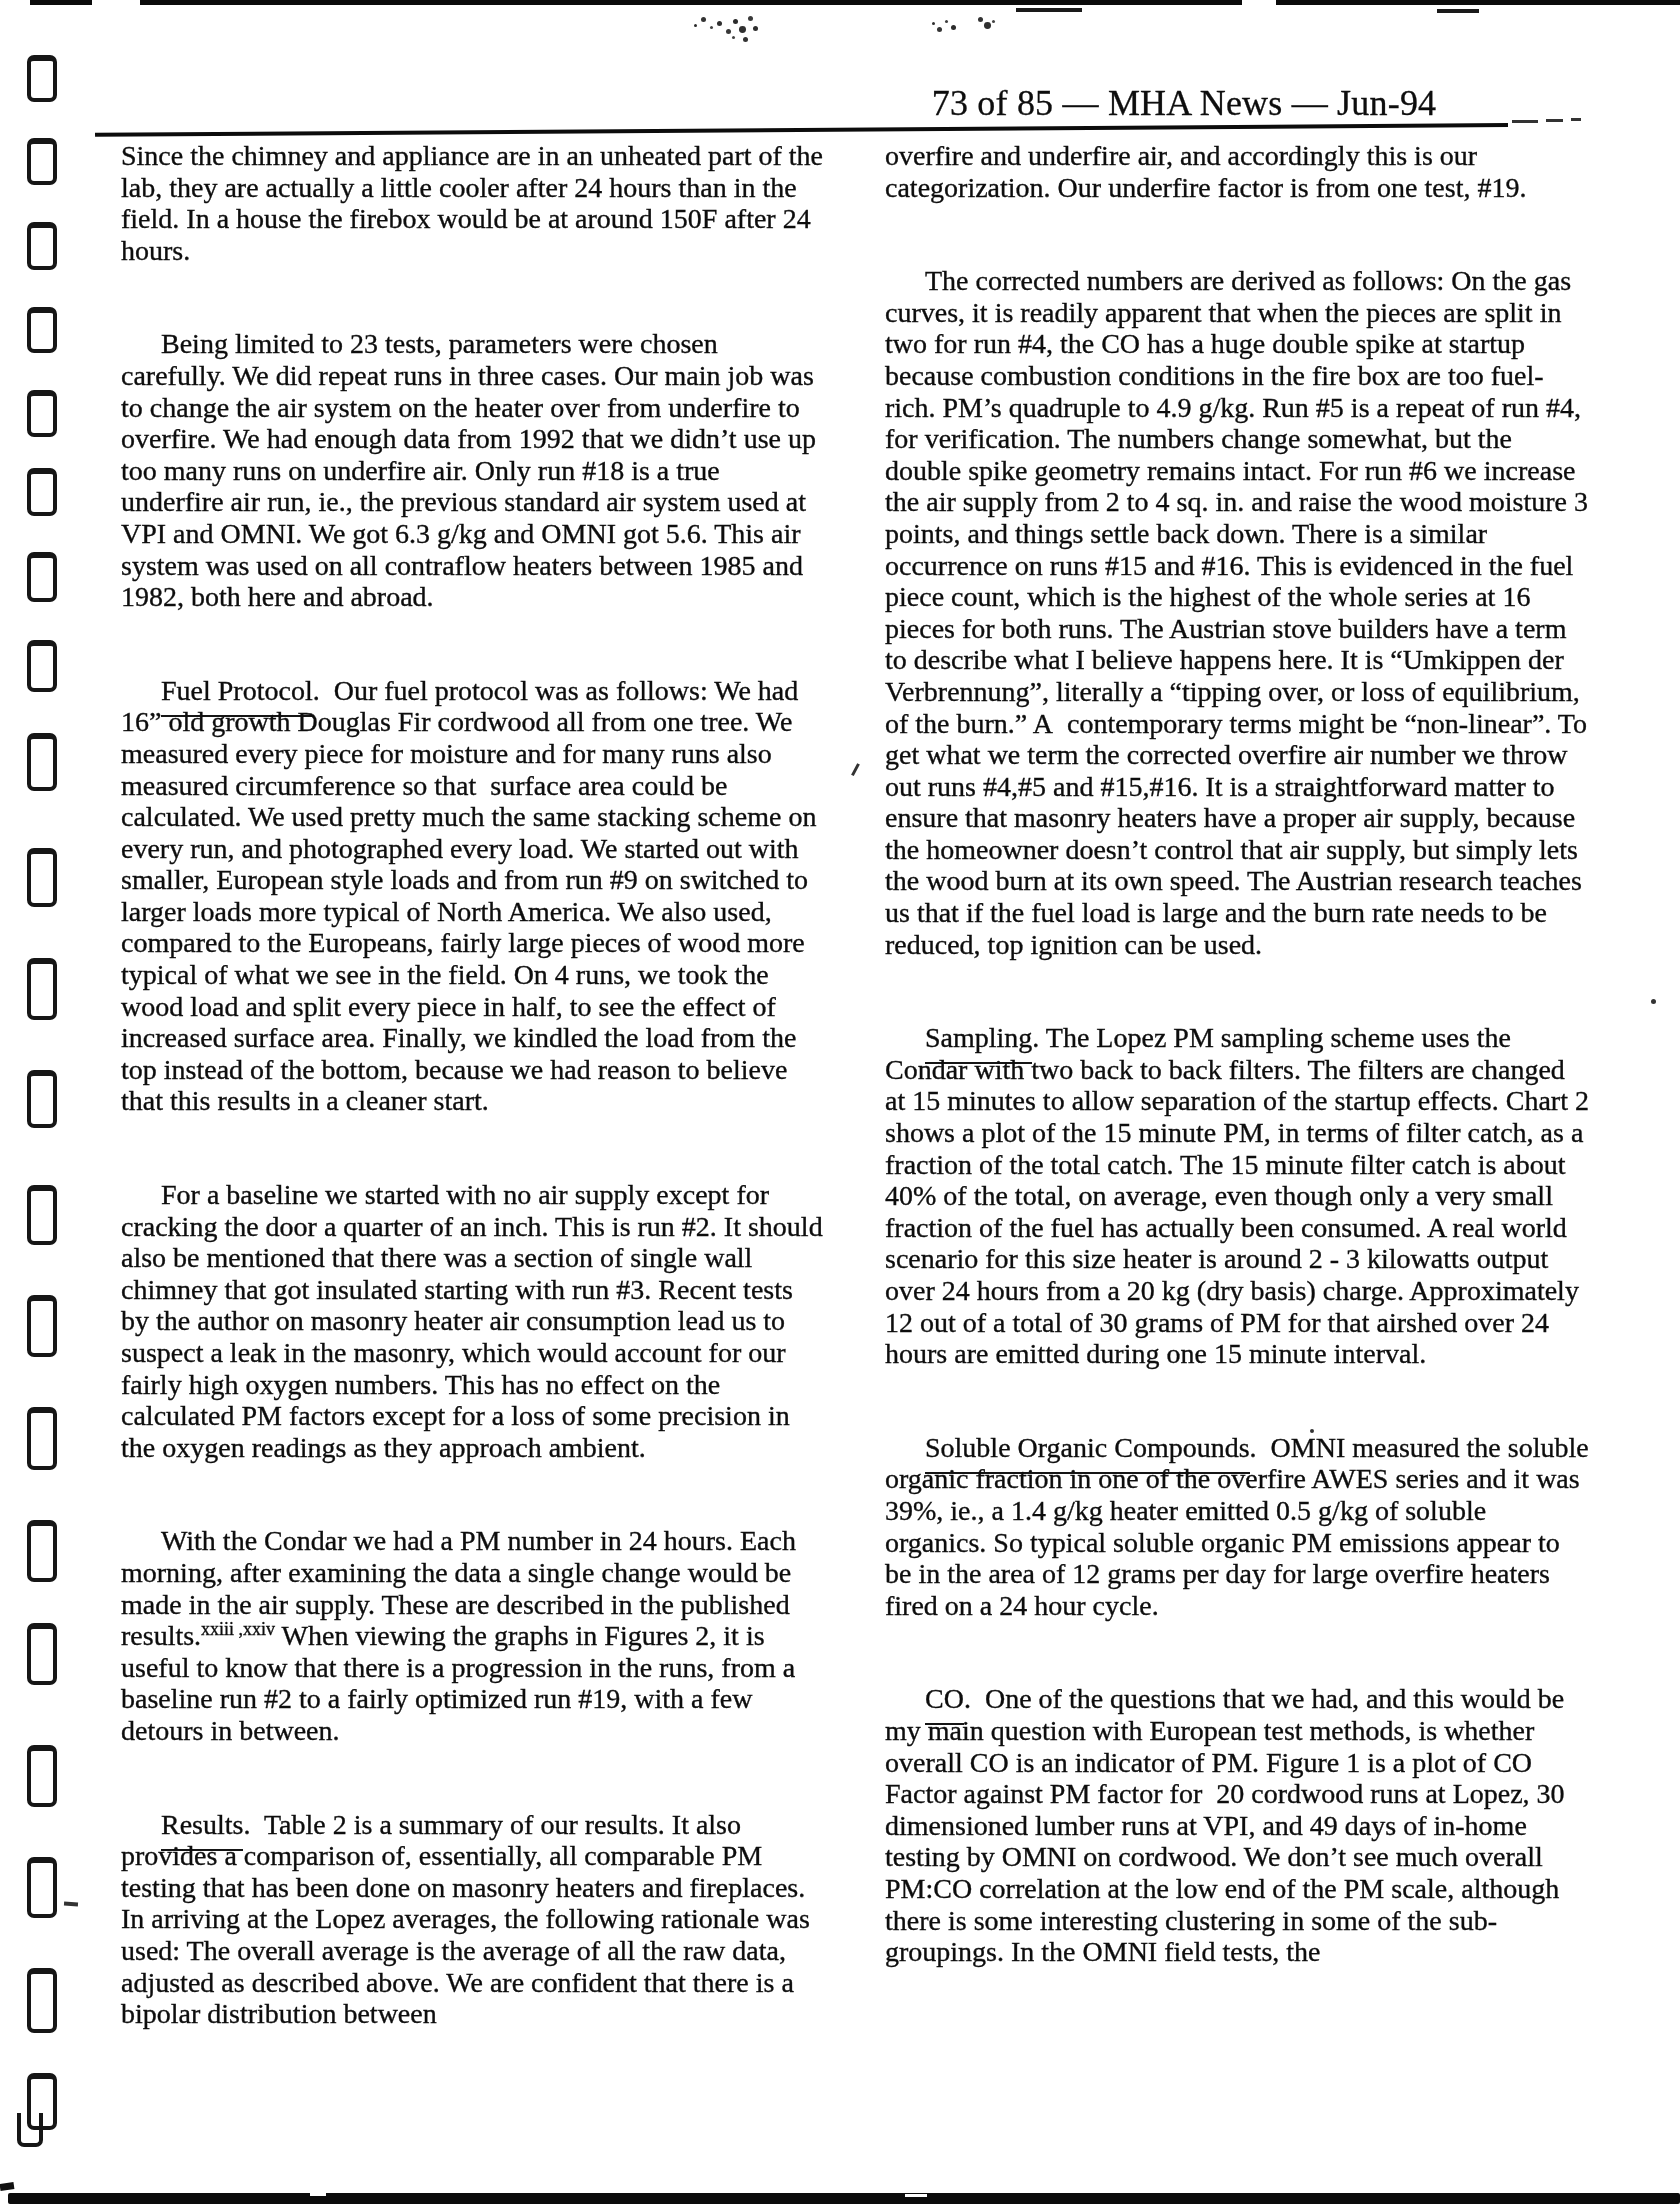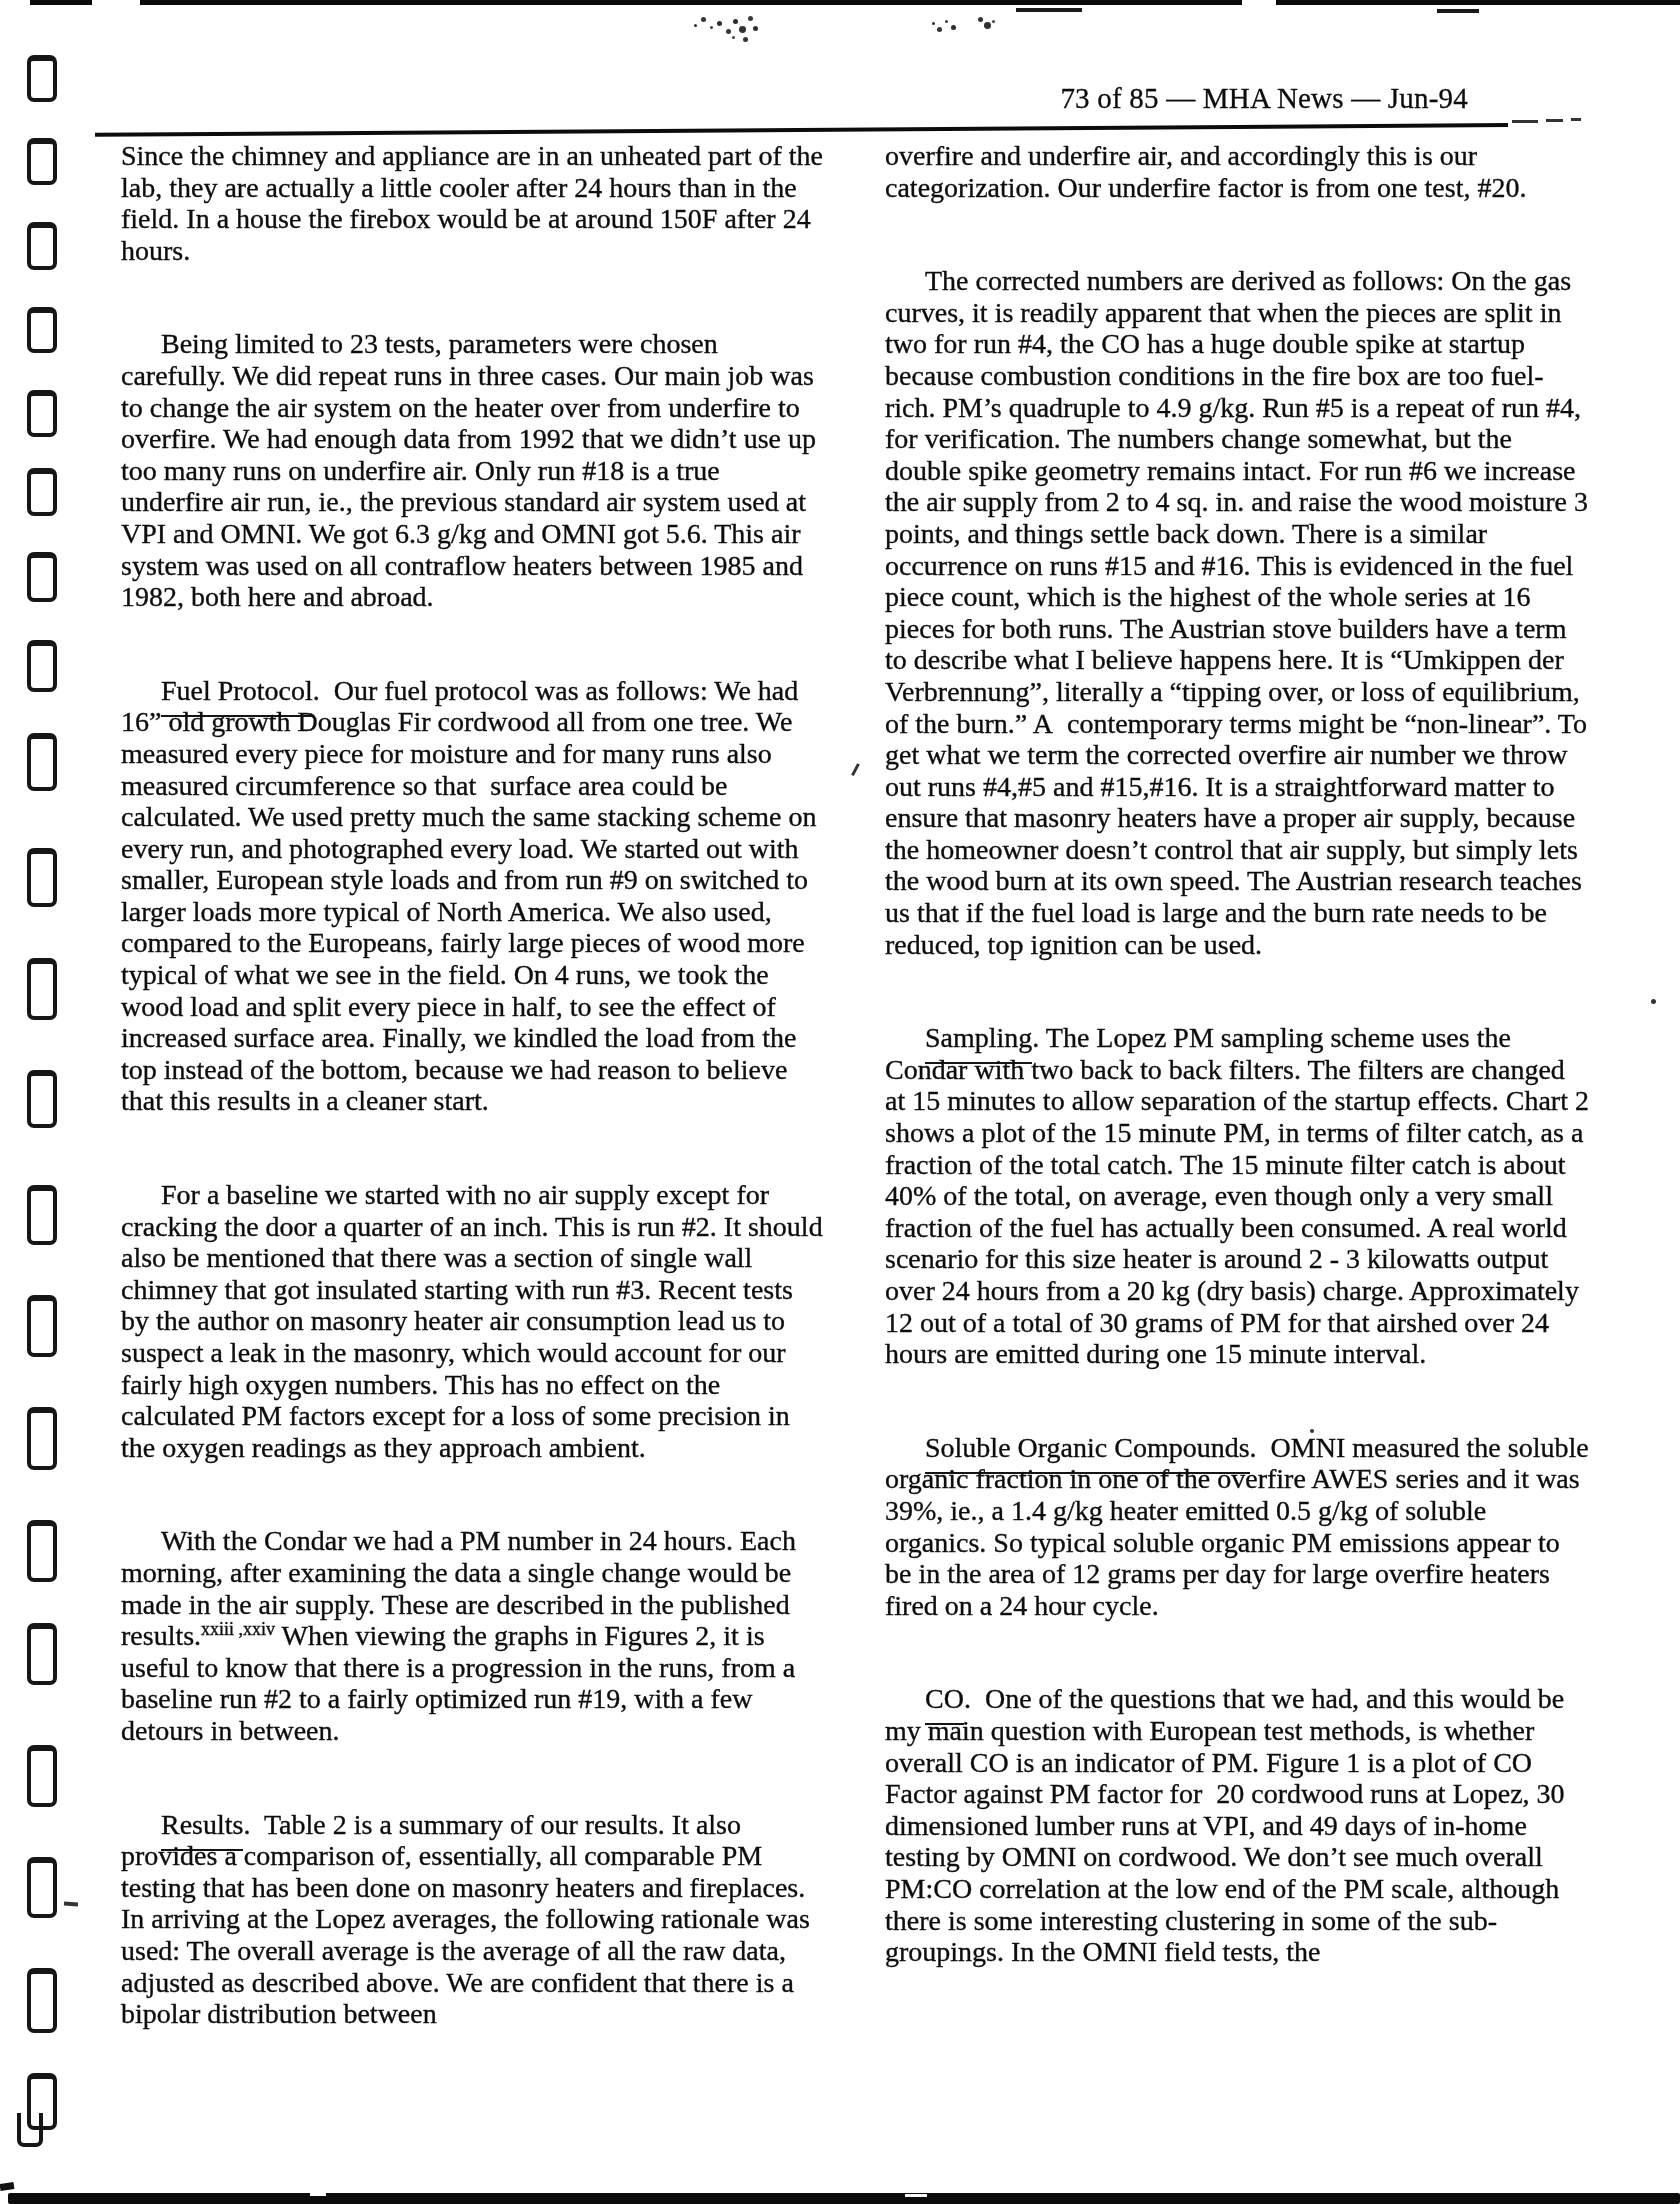--- a/index.html
+++ b/index.html
@@ -4,22 +4,22 @@
 <title>Scanned page</title>
 <style>
   html,body{margin:0;padding:0;}
   body{
     width:1680px;height:2204px;position:relative;background:#ffffff;
     font-family:"Liberation Serif","DejaVu Serif",serif;color:#0d0d0d;overflow:hidden;
   }
   .page{position:absolute;inset:0;}
   
   .header{
-    position:absolute;top:82px;left:900px;width:568px;text-align:right;
-    font-size:29px;letter-spacing:0.2px;-webkit-text-stroke:0.3px #111;white-space:nowrap;
+    position:absolute;top:82px;left:900px;width:568px;text-align:center;
+    font-size:36px;letter-spacing:0.2px;-webkit-text-stroke:0.3px #111;white-space:nowrap;
   }
   .header-rule{
     position:absolute;top:123px;left:95px;width:1413px;height:4px;background:#0c0c0c;
     transform:rotate(-0.4deg);transform-origin:100% 50%;
   }
   .rule-dash{position:absolute;background:#333;}
   
   .col{
     position:absolute;top:140px;width:706px;
     font-size:28px;line-height:31.6px;text-align:left;
@@ -88,21 +88,21 @@
 
   <div class="col col-left">
       <p class="para"><span>Since the chimney and appliance are in an unheated part of the lab, they are actually a little cooler after 24 hours than in the field. In a house the firebox would be at around 150F after 24 hours.</span></p>
       <p class="para indent"><span>Being limited to 23 tests, parameters were chosen carefully. We did repeat runs in three cases. Our main job was to change the air system on the heater over from underfire to overfire. We had enough data from 1992 that we didn’t use up too many runs on underfire air. Only run #18 is a true underfire air run, ie., the previous standard air system used at VPI and OMNI. We got 6.3 g/kg and OMNI got 5.6. This air system was used on all contraflow heaters between 1985 and 1982, both here and abroad.</span></p>
       <p class="para indent"><span class="head">Fuel Protocol</span><span>.&nbsp; Our fuel protocol was as follows: We had 16” old growth Douglas Fir cordwood all from one tree. We measured every piece for moisture and for many runs also measured circumference so that&nbsp; surface area could be calculated. We used pretty much the same stacking scheme on every run, and photographed every load. We started out with smaller, European style loads and from run #9 on switched to larger loads more typical of North America. We also used, compared to the Europeans, fairly large pieces of wood more typical of what we see in the field. On 4 runs, we took the wood load and split every piece in half, to see the effect of increased surface area. Finally, we kindled the load from the top instead of the bottom, because we had reason to believe that this results in a cleaner start.</span></p>
       <p class="para indent"><span>For a baseline we started with no air supply except for cracking the door a quarter of an inch. This is run #2. It should also be mentioned that there was a section of single wall chimney that got insulated starting with run #3. Recent tests by the author on masonry heater air consumption lead us to suspect a leak in the masonry, which would account for our fairly high oxygen numbers. This has no effect on the calculated PM factors except for a loss of some precision in the oxygen readings as they approach ambient.</span></p>
       <p class="para indent"><span>With the Condar we had a PM number in 24 hours. Each morning, after examining the data a single change would be made in the air supply. These are described in the published results.</span><sup>xxiii ,xxiv</sup><span> When viewing the graphs in Figures 2, it is useful to know that there is a progression in the runs, from a baseline run #2 to a fairly optimized run #19, with a few detours in between.</span></p>
       <p class="para indent"><span class="head">Results</span><span>.&nbsp; Table 2 is a summary of our results. It also provides a comparison of, essentially, all comparable PM testing that has been done on masonry heaters and fireplaces. In arriving at the Lopez averages, the following rationale was used: The overall average is the average of all the raw data, adjusted as described above. We are confident that there is a bipolar distribution between</span></p>
     </div>
   <div class="col col-right">
-      <p class="para"><span>overfire and underfire air, and accordingly this is our categorization. Our underfire factor is from one test, #20.</span></p>
+      <p class="para"><span>overfire and underfire air, and accordingly this is our categorization. Our underfire factor is from one test, #19.</span></p>
       <p class="para indent"><span>The corrected numbers are derived as follows: On the gas curves, it is readily apparent that when the pieces are split in two for run #4, the CO has a huge double spike at startup because combustion conditions in the fire box are too fuel-rich. PM’s quadruple to 4.9 g/kg. Run #5 is a repeat of run #4, for verification. The numbers change somewhat, but the double spike geometry remains intact. For run #6 we increase the air supply from 2 to 4 sq. in. and raise the wood moisture 3 points, and things settle back down. There is a similar occurrence on runs #15 and #16. This is evidenced in the fuel piece count, which is the highest of the whole series at 16 pieces for both runs. The Austrian stove builders have a term to describe what I believe happens here. It is “Umkippen der Verbrennung”, literally a “tipping over, or loss of equilibrium, of the burn.” A&nbsp; contemporary terms might be “non-linear”. To get what we term the corrected overfire air number we throw out runs #4,#5 and #15,#16. It is a straightforward matter to ensure that masonry heaters have a proper air supply, because the homeowner doesn’t control that air supply, but simply lets the wood burn at its own speed. The Austrian research teaches us that if the fuel load is large and the burn rate needs to be reduced, top ignition can be used.</span></p>
       <p class="para indent"><span class="head">Sampling</span><span>. The Lopez PM sampling scheme uses the Condar with two back to back filters. The filters are changed at 15 minutes to allow separation of the startup effects. Chart 2 shows a plot of the 15 minute PM, in terms of filter catch, as a fraction of the total catch. The 15 minute filter catch is about 40% of the total, on average, even though only a very small fraction of the fuel has actually been consumed. A real world scenario for this size heater is around 2 - 3 kilowatts output over 24 hours from a 20 kg (dry basis) charge. Approximately 12 out of a total of 30 grams of PM for that airshed over 24 hours are emitted during one 15 minute interval.</span></p>
       <p class="para indent"><span class="head">Soluble Organic Compounds</span><span>.&nbsp; OMNI measured the soluble organic fraction in one of the overfire AWES series and it was 39%, ie., a 1.4 g/kg heater emitted 0.5 g/kg of soluble organics. So typical soluble organic PM emissions appear to be in the area of 12 grams per day for large overfire heaters fired on a 24 hour cycle.</span></p>
       <p class="para indent"><span class="head">CO</span><span>.&nbsp; One of the questions that we had, and this would be my main question with European test methods, is whether overall CO is an indicator of PM. Figure 1 is a plot of CO Factor against PM factor for&nbsp; 20 cordwood runs at Lopez, 30 dimensioned lumber runs at VPI, and 49 days of in-home testing by OMNI on cordwood. We don’t see much overall PM:CO correlation at the low end of the PM scale, although there is some interesting clustering in some of the sub-groupings. In the OMNI field tests, the</span></p>
     </div>
 
 <div class="hole" style="top: 55px; height: 37px;"></div>
     <div class="hole" style="top: 138px; height: 37px;"></div>
     <div class="hole" style="top: 222px; height: 38px;"></div>
     <div class="hole" style="top: 307px; height: 36px;"></div>

